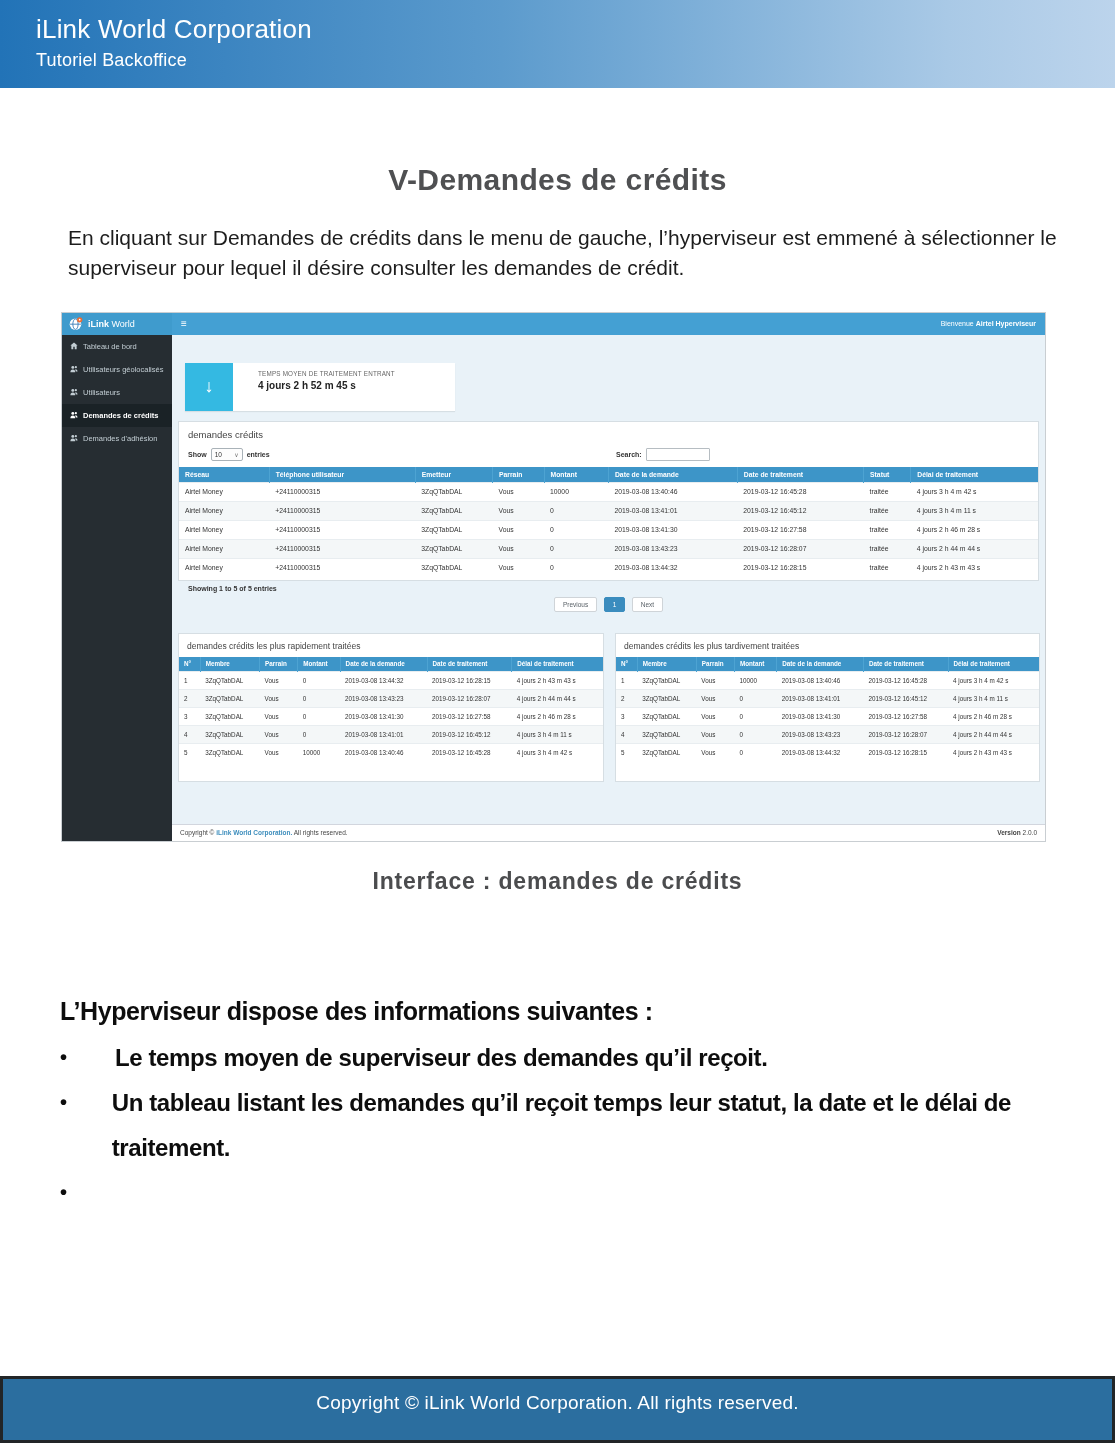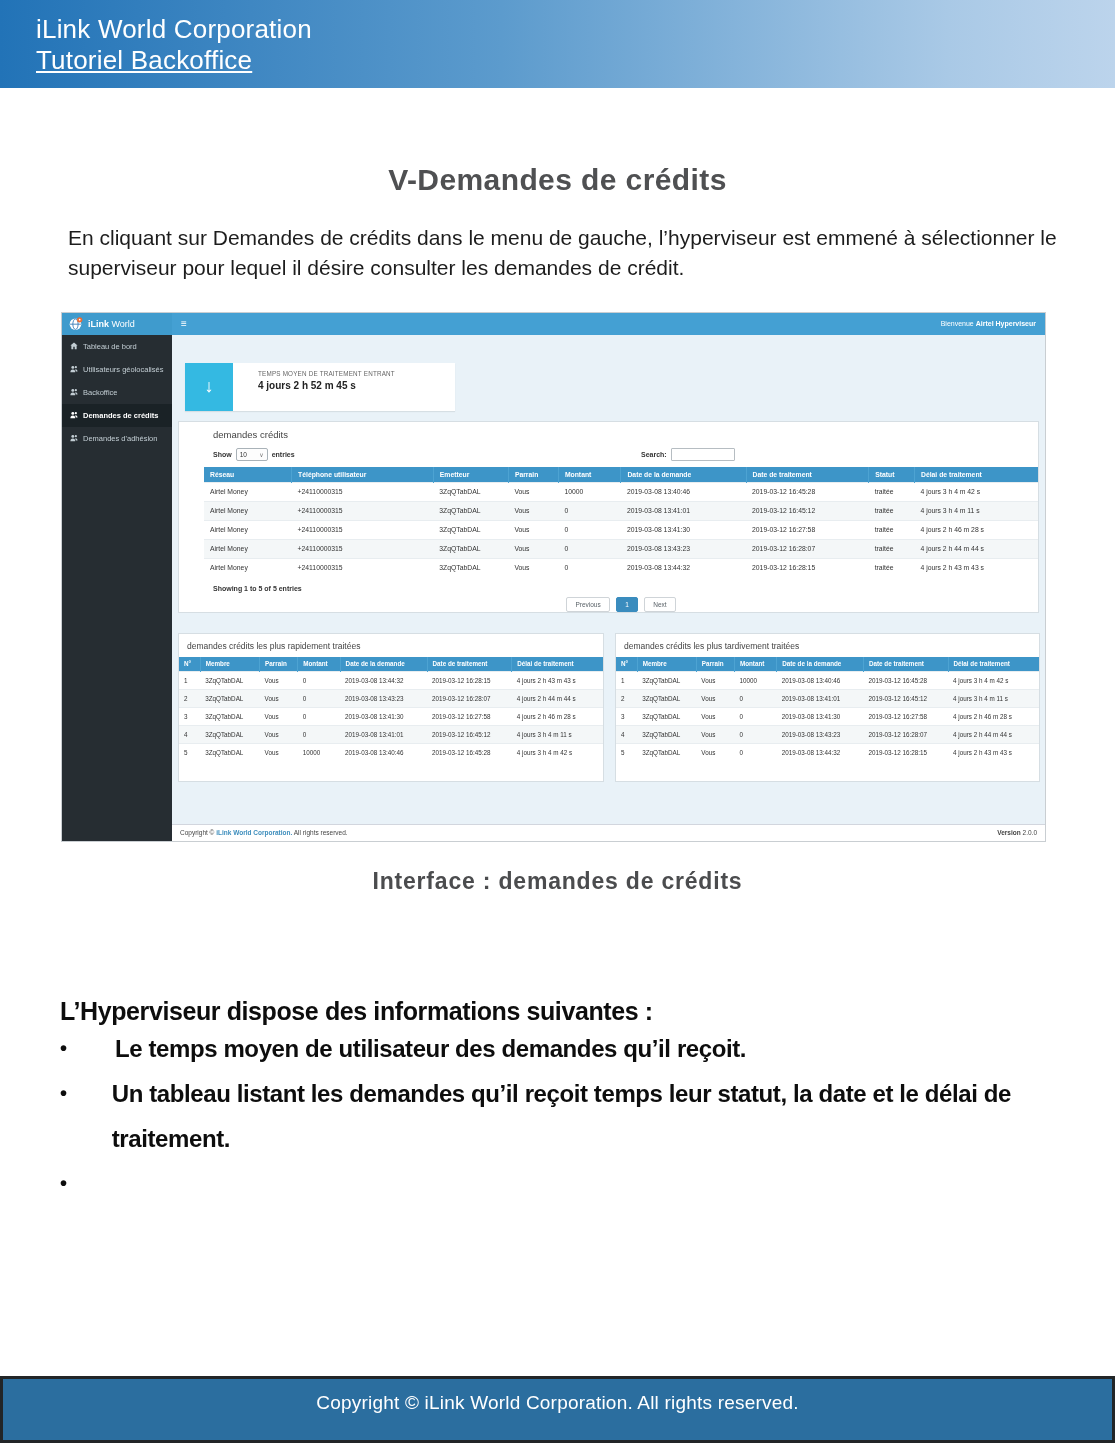--- a/index.html
+++ b/index.html
@@ -9,36 +9,36 @@
     font-family:"Liberation Sans", sans-serif; color:#222;
   }
 
   
   .doc-header {
     height:88px; padding:14px 14px 0 36px;
     background:linear-gradient(to right,#2273b7 0%,#5c9bcd 45%,#a9c9e6 85%,#bcd4ec 100%);
     color:#ffffff;
   }
   .doc-header .l1 { font-size:26px; font-weight:400; line-height:31px; letter-spacing:.2px; }
-  .doc-header .l2 { font-size:26px; font-weight:400; line-height:31px; letter-spacing:.2px;text-decoration:underline; }
+  .doc-header .l2 { font-size:18px; font-weight:400; line-height:31px; letter-spacing:.2px; }
 
   
   .doc-title {
     margin-top:75px; text-align:center;
     font-size:30px; font-weight:700; color:#4f5052; letter-spacing:.4px;
   }
   .doc-intro {
     margin:26px 50px 0 68px; font-size:21px; line-height:1.42; color:#1d1d1d;
   }
   .doc-caption {
     margin-top:27px; text-align:center;
     font-size:23px; font-weight:700; color:#4b4c4e; letter-spacing:.8px;
   }
   .info-block { margin:102px 40px 0 60px; color:#0d0d0d; }
-  .info-heading { font-size:25px; font-weight:700; letter-spacing:-0.4px; margin-bottom:0; }
+  .info-heading { font-size:25px; font-weight:700; letter-spacing:-0.4px; margin-bottom:9px; }
   .bullet-row { display:flex; font-size:24px; font-weight:700; letter-spacing:-0.4px; line-height:45px; }
   .bullet-row .dot { width:55px; text-align:left; font-size:20px; }
   .doc-footer {
     position:absolute; left:0; top:1376px; width:1115px; height:67px;
     background:#2b6e9f; border:3px solid #222527;
     color:#fff; text-align:center; font-size:19px; padding-top:13px; letter-spacing:.2px;
   }
 
   
   .shot {
@@ -66,21 +66,21 @@
 
   .main { position:absolute; left:110px; top:22px; right:0; bottom:0; background:#e9f2f8; }
 
   .stats { position:absolute; left:13px; top:28px; width:270px; height:48px; display:flex; background:#fff; box-shadow:0 1px 1px rgba(0,0,0,.08); }
   .stats-icon { width:48px; height:48px; background:#34b9e2; color:#fff; display:flex; align-items:center; justify-content:center; font-size:18px; font-weight:700; }
   .stats-body { padding:7px 25px; }
   .stats-label { font-size:6.3px; color:#666; letter-spacing:.2px; margin-bottom:3px; }
   .stats-value { font-size:10px; font-weight:700; color:#222; }
 
   .panel { position:absolute; background:#fff; border:1px solid #d6dee3; }
-  .panel-main { left:6px; top:86px; width:861px; height:192px;padding-left:25px; }
+  .panel-main { left:6px; top:86px; width:861px; height:160px; }
   .panel-title { padding:7px 9px 6px; font-size:9.5px; color:#444; }
   .controls { position:relative; height:21px; font-size:7px; font-weight:700; color:#333; }
   .show-group { position:absolute; left:9px; top:2px; display:flex; align-items:center; gap:4px; }
   .select-box {
     display:inline-flex; align-items:center; justify-content:space-between;
     width:32px; height:13px; border:1px solid #a9b2b8; border-radius:2px;
     font-size:6.5px; font-weight:400; color:#333; padding:0 3px; background:#fdfdfd; cursor:pointer;
   }
   .select-box .chev { color:#777; font-size:6px; }
   .search-group { position:absolute; left:437px; top:2px; display:flex; align-items:center; gap:4px; }
@@ -179,21 +179,21 @@
         </svg>
       <span>Utilisateurs géolocalisés</span>
     </div>
     <div class="side-item">
       <svg width="8" height="8" viewBox="0 0 10 10">
           <circle cx="3.5" cy="3" r="1.8" fill="#c3ced4"></circle>
           <path d="M0.5 9 Q0.5 5.6 3.5 5.6 Q6.5 5.6 6.5 9 Z" fill="#c3ced4"></path>
           <circle cx="7.3" cy="2.8" r="1.4" fill="#c3ced4"></circle>
           <path d="M6.4 5.2 Q9.5 5.2 9.5 8.2 L7.3 8.2" fill="#c3ced4"></path>
         </svg>
-      <span>Backoffice</span>
+      <span>Utilisateurs</span>
     </div>
     <div class="side-item active">
       <svg width="8" height="8" viewBox="0 0 10 10">
           <circle cx="3.5" cy="3" r="1.8" fill="#ffffff"></circle>
           <path d="M0.5 9 Q0.5 5.6 3.5 5.6 Q6.5 5.6 6.5 9 Z" fill="#ffffff"></path>
           <circle cx="7.3" cy="2.8" r="1.4" fill="#ffffff"></circle>
           <path d="M6.4 5.2 Q9.5 5.2 9.5 8.2 L7.3 8.2" fill="#ffffff"></path>
         </svg>
       <span>Demandes de crédits</span>
     </div>
@@ -479,21 +479,21 @@
   </div>
 
 </div>
 
 <div class="doc-caption">Interface : demandes de crédits</div>
 
 <div class="info-block">
   <div class="info-heading">L’Hyperviseur dispose des informations suivantes :</div>
   <div class="bullet-row">
     <span class="dot">•</span>
-    <span>Le temps moyen de utilisateur des demandes qu’il reçoit.</span>
+    <span>Le temps moyen de superviseur des demandes qu’il reçoit.</span>
   </div>
   <div class="bullet-row">
     <span class="dot">•</span>
     <span>Un tableau listant les demandes qu’il reçoit temps leur statut, la date et le délai de traitement.</span>
   </div>
   <div class="bullet-row">
     <span class="dot">•</span>
   </div>
 </div>
 

